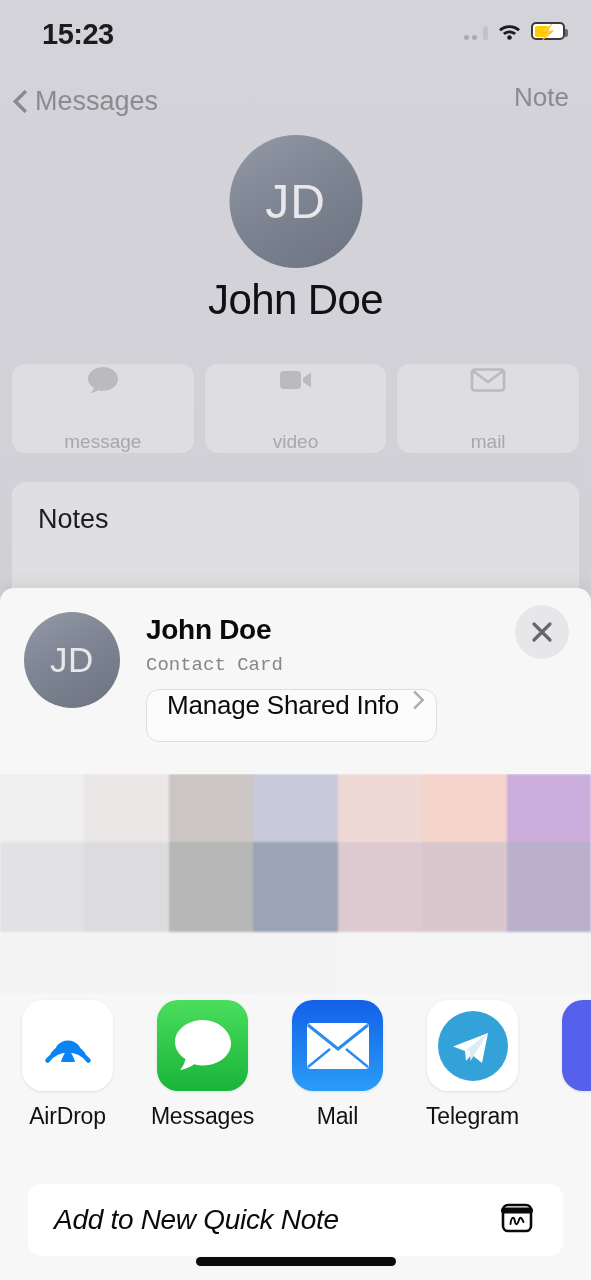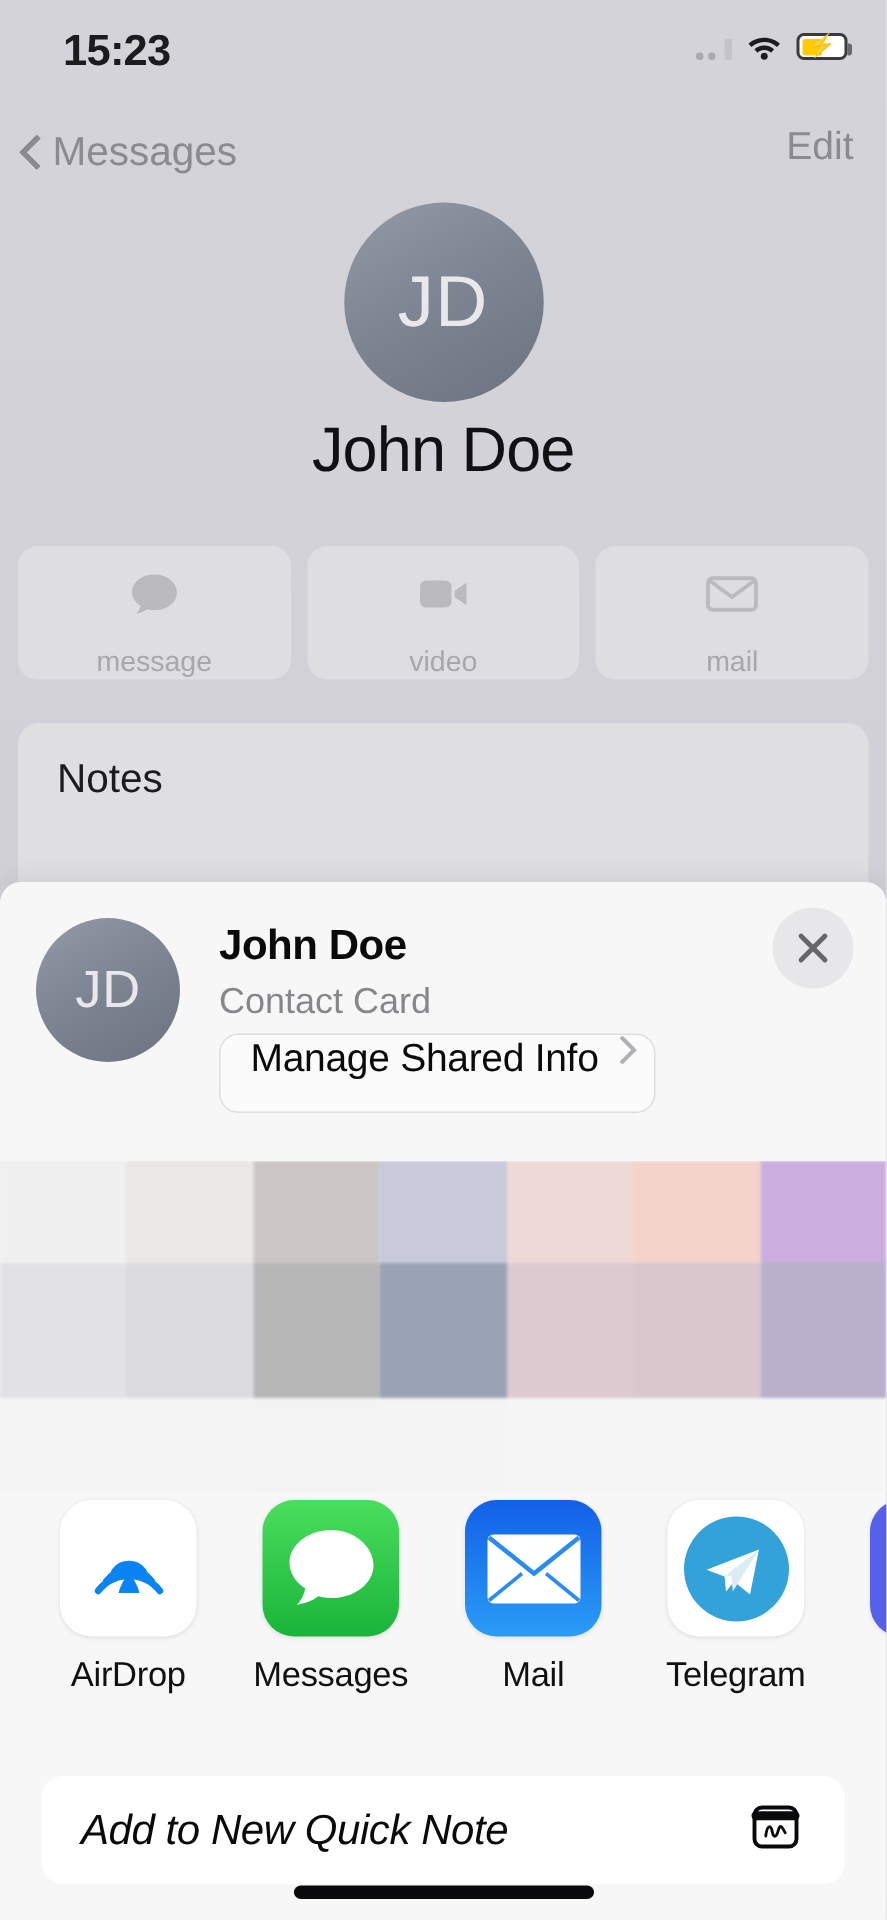--- a/index.html
+++ b/index.html
@@ -94,21 +94,21 @@
 
   
   .actions {
     position:absolute; left:12px; top:364px; width:567px;
     display:flex; gap:11px;
   }
   .action-btn {
     flex:1; height:89px; border-radius:13px;
     background:rgba(225,225,228,0.78);
     display:flex; flex-direction:column; align-items:center;
-    justify-content:flex-end; gap:19px;
+    justify-content:space-between; gap:19px;
   }
   .action-icon { height:32px; display:flex; align-items:center;
                  justify-content:center; opacity:0.55; }
   .action-label { font-size:19px; color:#a7a7ad; }
 
   
   .notes-card {
     position:absolute; left:12px; top:482px; width:567px; height:118px;
     background:rgba(223,223,227,0.95);
     border-radius:14px 14px 0 0;
@@ -134,21 +134,21 @@
     background:linear-gradient(150deg,#949aa7 0%,#7e8593 45%,#6d7380 100%);
     display:flex; align-items:center; justify-content:center;
   }
   .sheet-avatar span { font-size:35px; color:#e8e8ea; letter-spacing:0.5px; }
   .sheet-title {
     position:absolute; left:146px; top:26px;
     font-size:28px; font-weight:bold; color:#0a0a0c; letter-spacing:-0.3px;
   }
   .sheet-subtitle {
     position:absolute; left:146px; top:66px;
-    font-size:24px; color:#86868b;
+    font-size:19px; color:#86868b;font-family:Liberation Mono, monospace;
   }
   .manage-btn {
     position:absolute; left:146px; top:101px;
     height:53px; padding:0 17px 0 20px;
     border:1px solid #dededf; border-radius:13px;
     background:#fbfbfc;
     display:flex; gap:9px;
   }
   .manage-btn-label { font-size:26px; color:#0a0a0c; letter-spacing:-0.2px; }
   .chev-right { width:11px; height:19px; position:relative; }
@@ -176,21 +176,21 @@
     display:grid;
     grid-template-columns:repeat(7,1fr);
     grid-template-rows:68px 90px 62px;
     filter:blur(1px);
   }
   .sugg-grid i { display:block; width:100%; height:100%; }
 
   
   .app-row {
     position:absolute; left:0; top:412px; width:591px; height:150px;
-    display:flex; align-items:flex-start; padding-left:18px; gap:0;
+    display:flex; align-items:flex-start; gap:0;
   }
   .app-item {
     width:135px; flex:0 0 135px;
     display:flex; flex-direction:column; align-items:center; gap:12px;
     position:relative;
   }
   .app-icon {
     width:91px; height:91px; border-radius:21px;
     display:flex; align-items:center; justify-content:center;
     position:relative; overflow:hidden;
@@ -246,21 +246,21 @@
         <span class="batt-bolt">⚡</span>
       </span>
     </div>
   </div>
 
   <div class="navbar">
     <div class="nav-back">
       <span class="chev-left"></span>
       <span class="nav-back-label">Messages</span>
     </div>
-    <div class="nav-edit">Edit</div>
+    <div class="nav-edit">Note</div>
   </div>
 
   <div class="avatar-lg">
     <span>JD</span>
   </div>
   <div class="contact-name">John Doe</div>
 
   <div class="actions">
     <div class="action-btn">
       <span class="action-icon">

